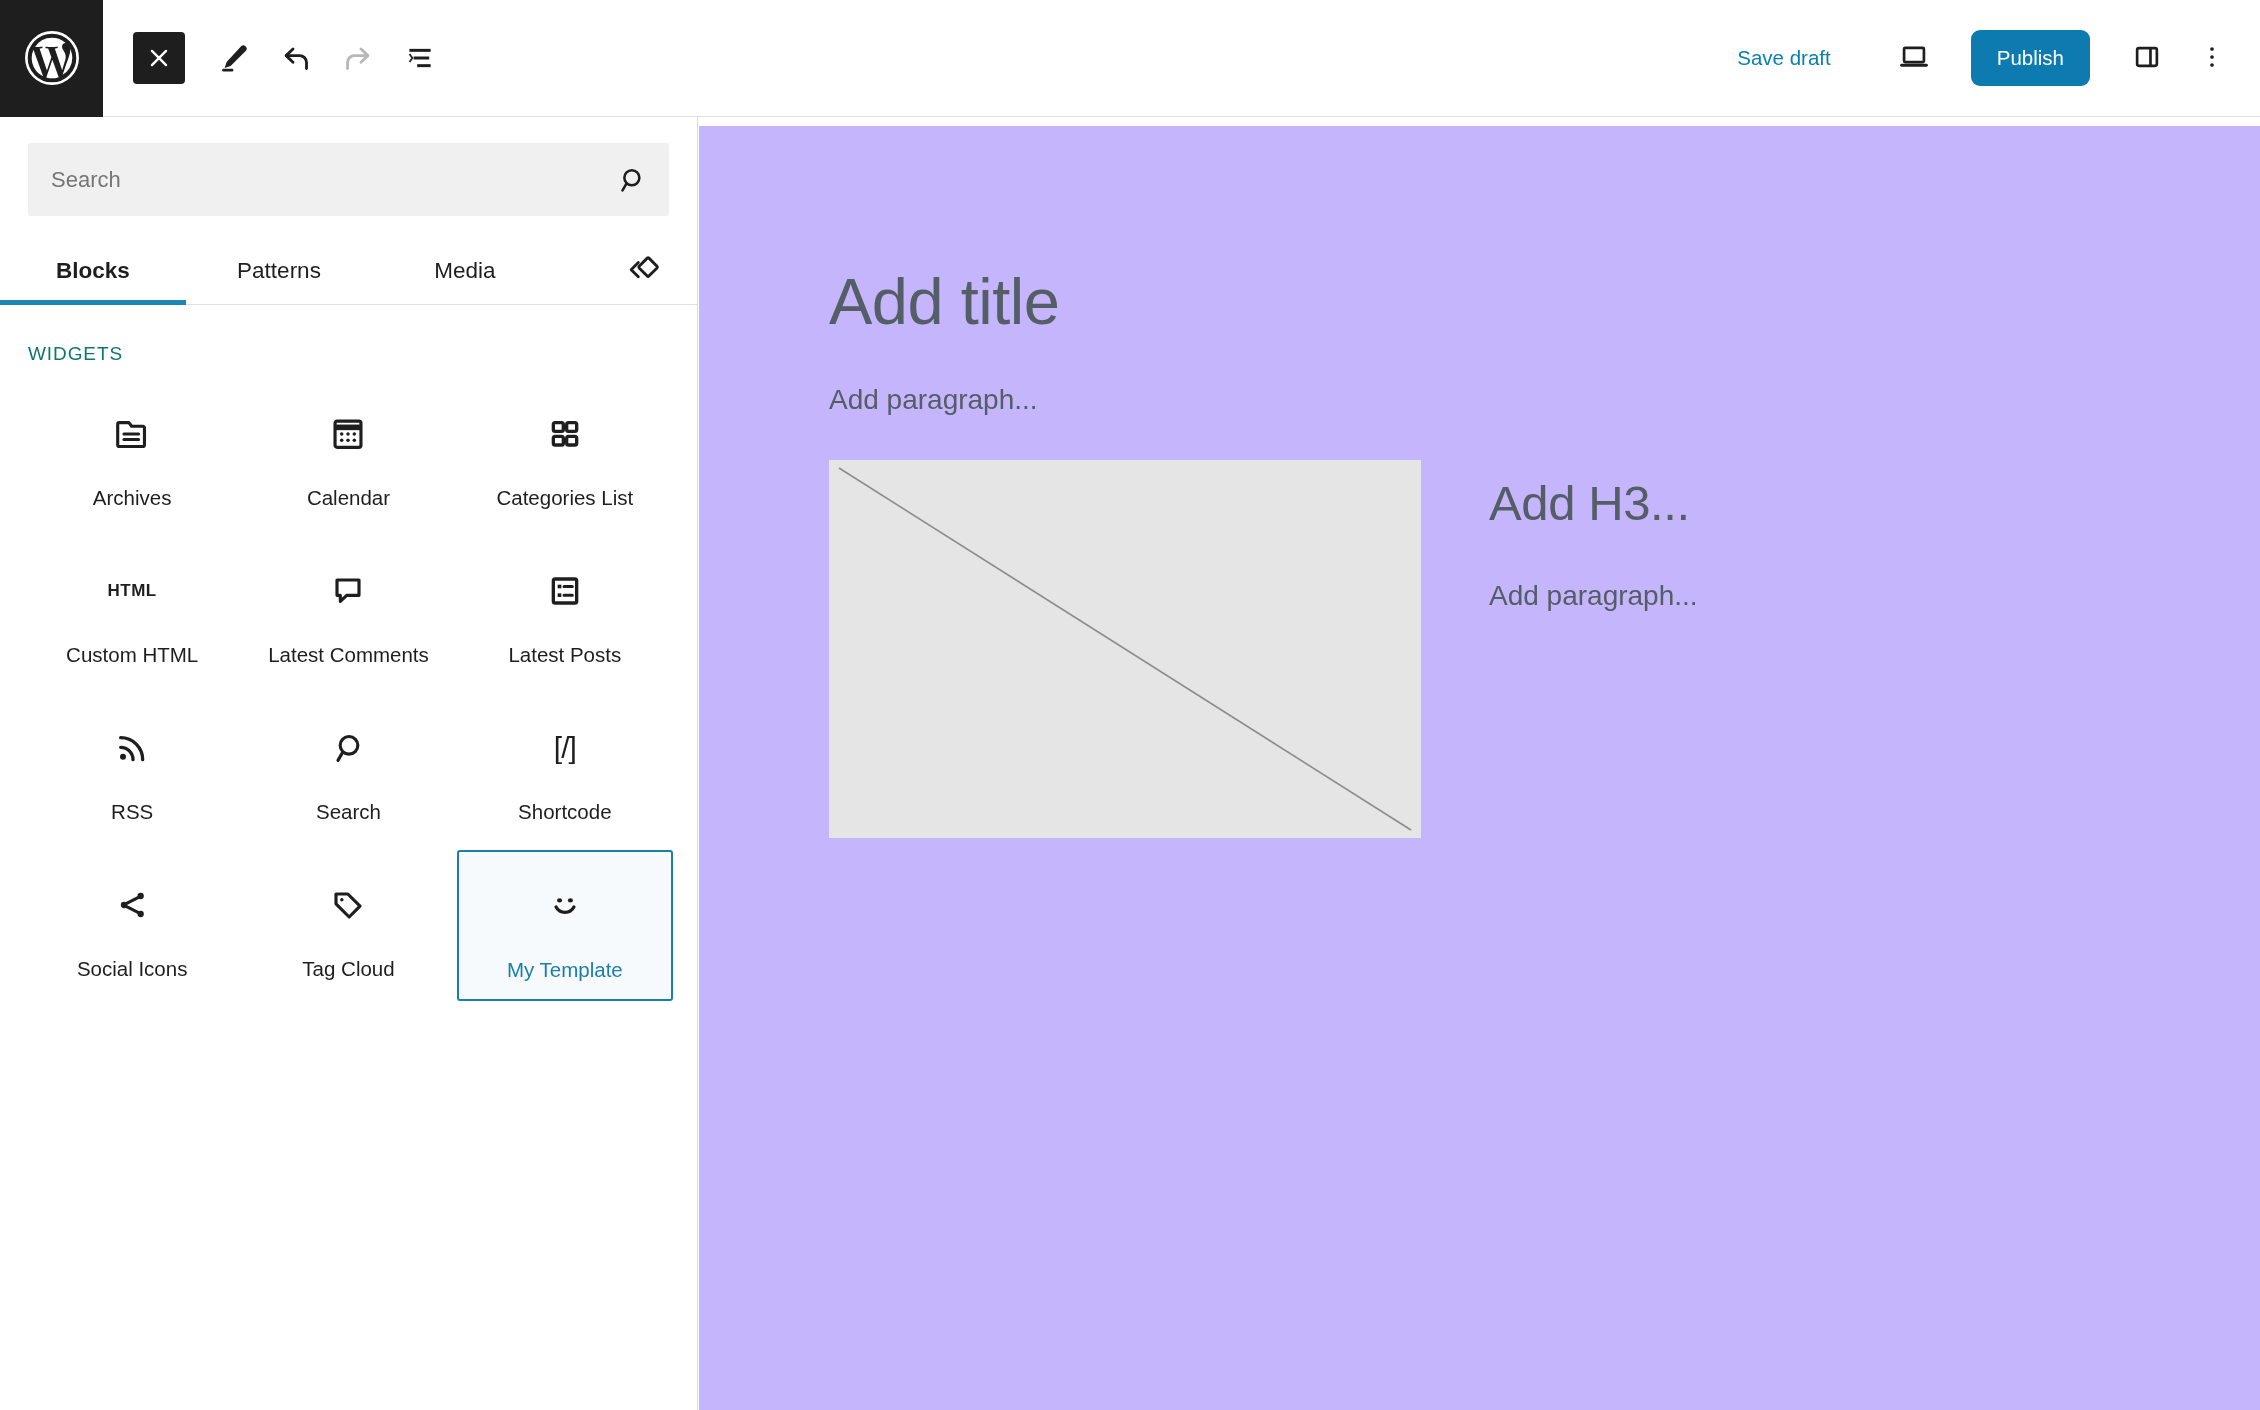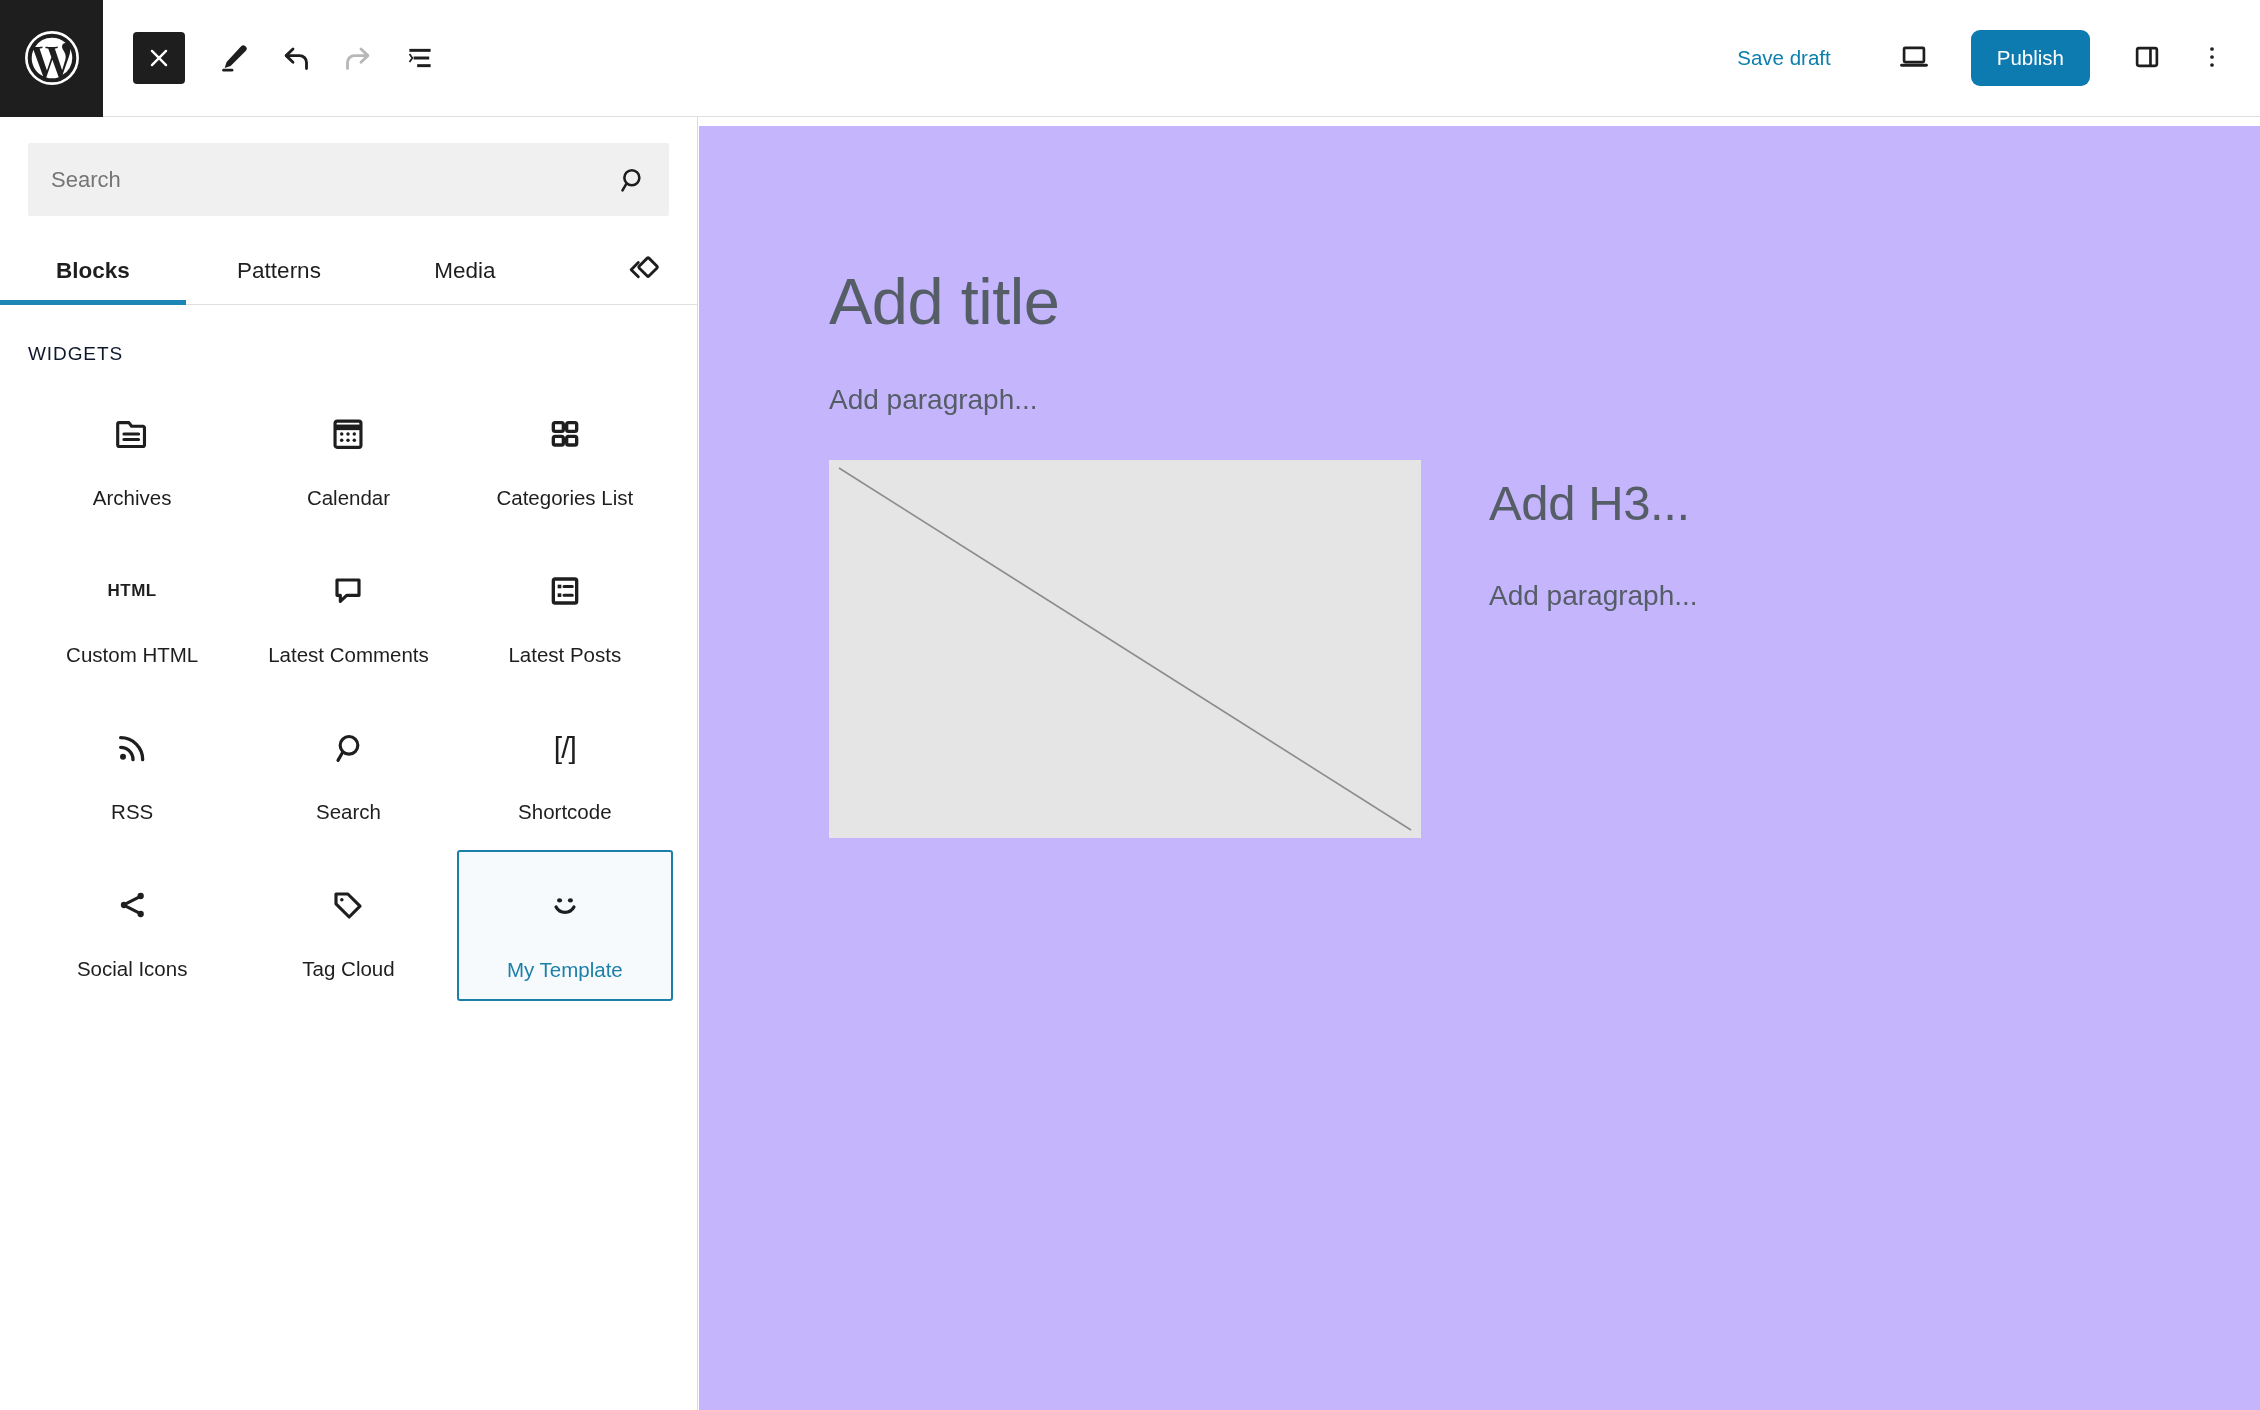--- a/index.html
+++ b/index.html
@@ -137,21 +137,21 @@
   .code-view-btn {
     margin-left: auto;
     width: 62px; height: 62px;
     display: flex; align-items: center; justify-content: center;
     background: none; border: none; cursor: pointer;
   }
 
   .section-label {
     font-size: 19px;
     letter-spacing: 0.9px;
-    color: #0f172a;
+    color: #0f766e;
     text-transform: uppercase;
     padding: 38px 0 0 28px;
   }
 
   .blocks-grid {
     display: grid;
     grid-template-columns: repeat(3, 1fr);
     padding: 14px 24px 0 24px;
     row-gap: 8px;
   }

